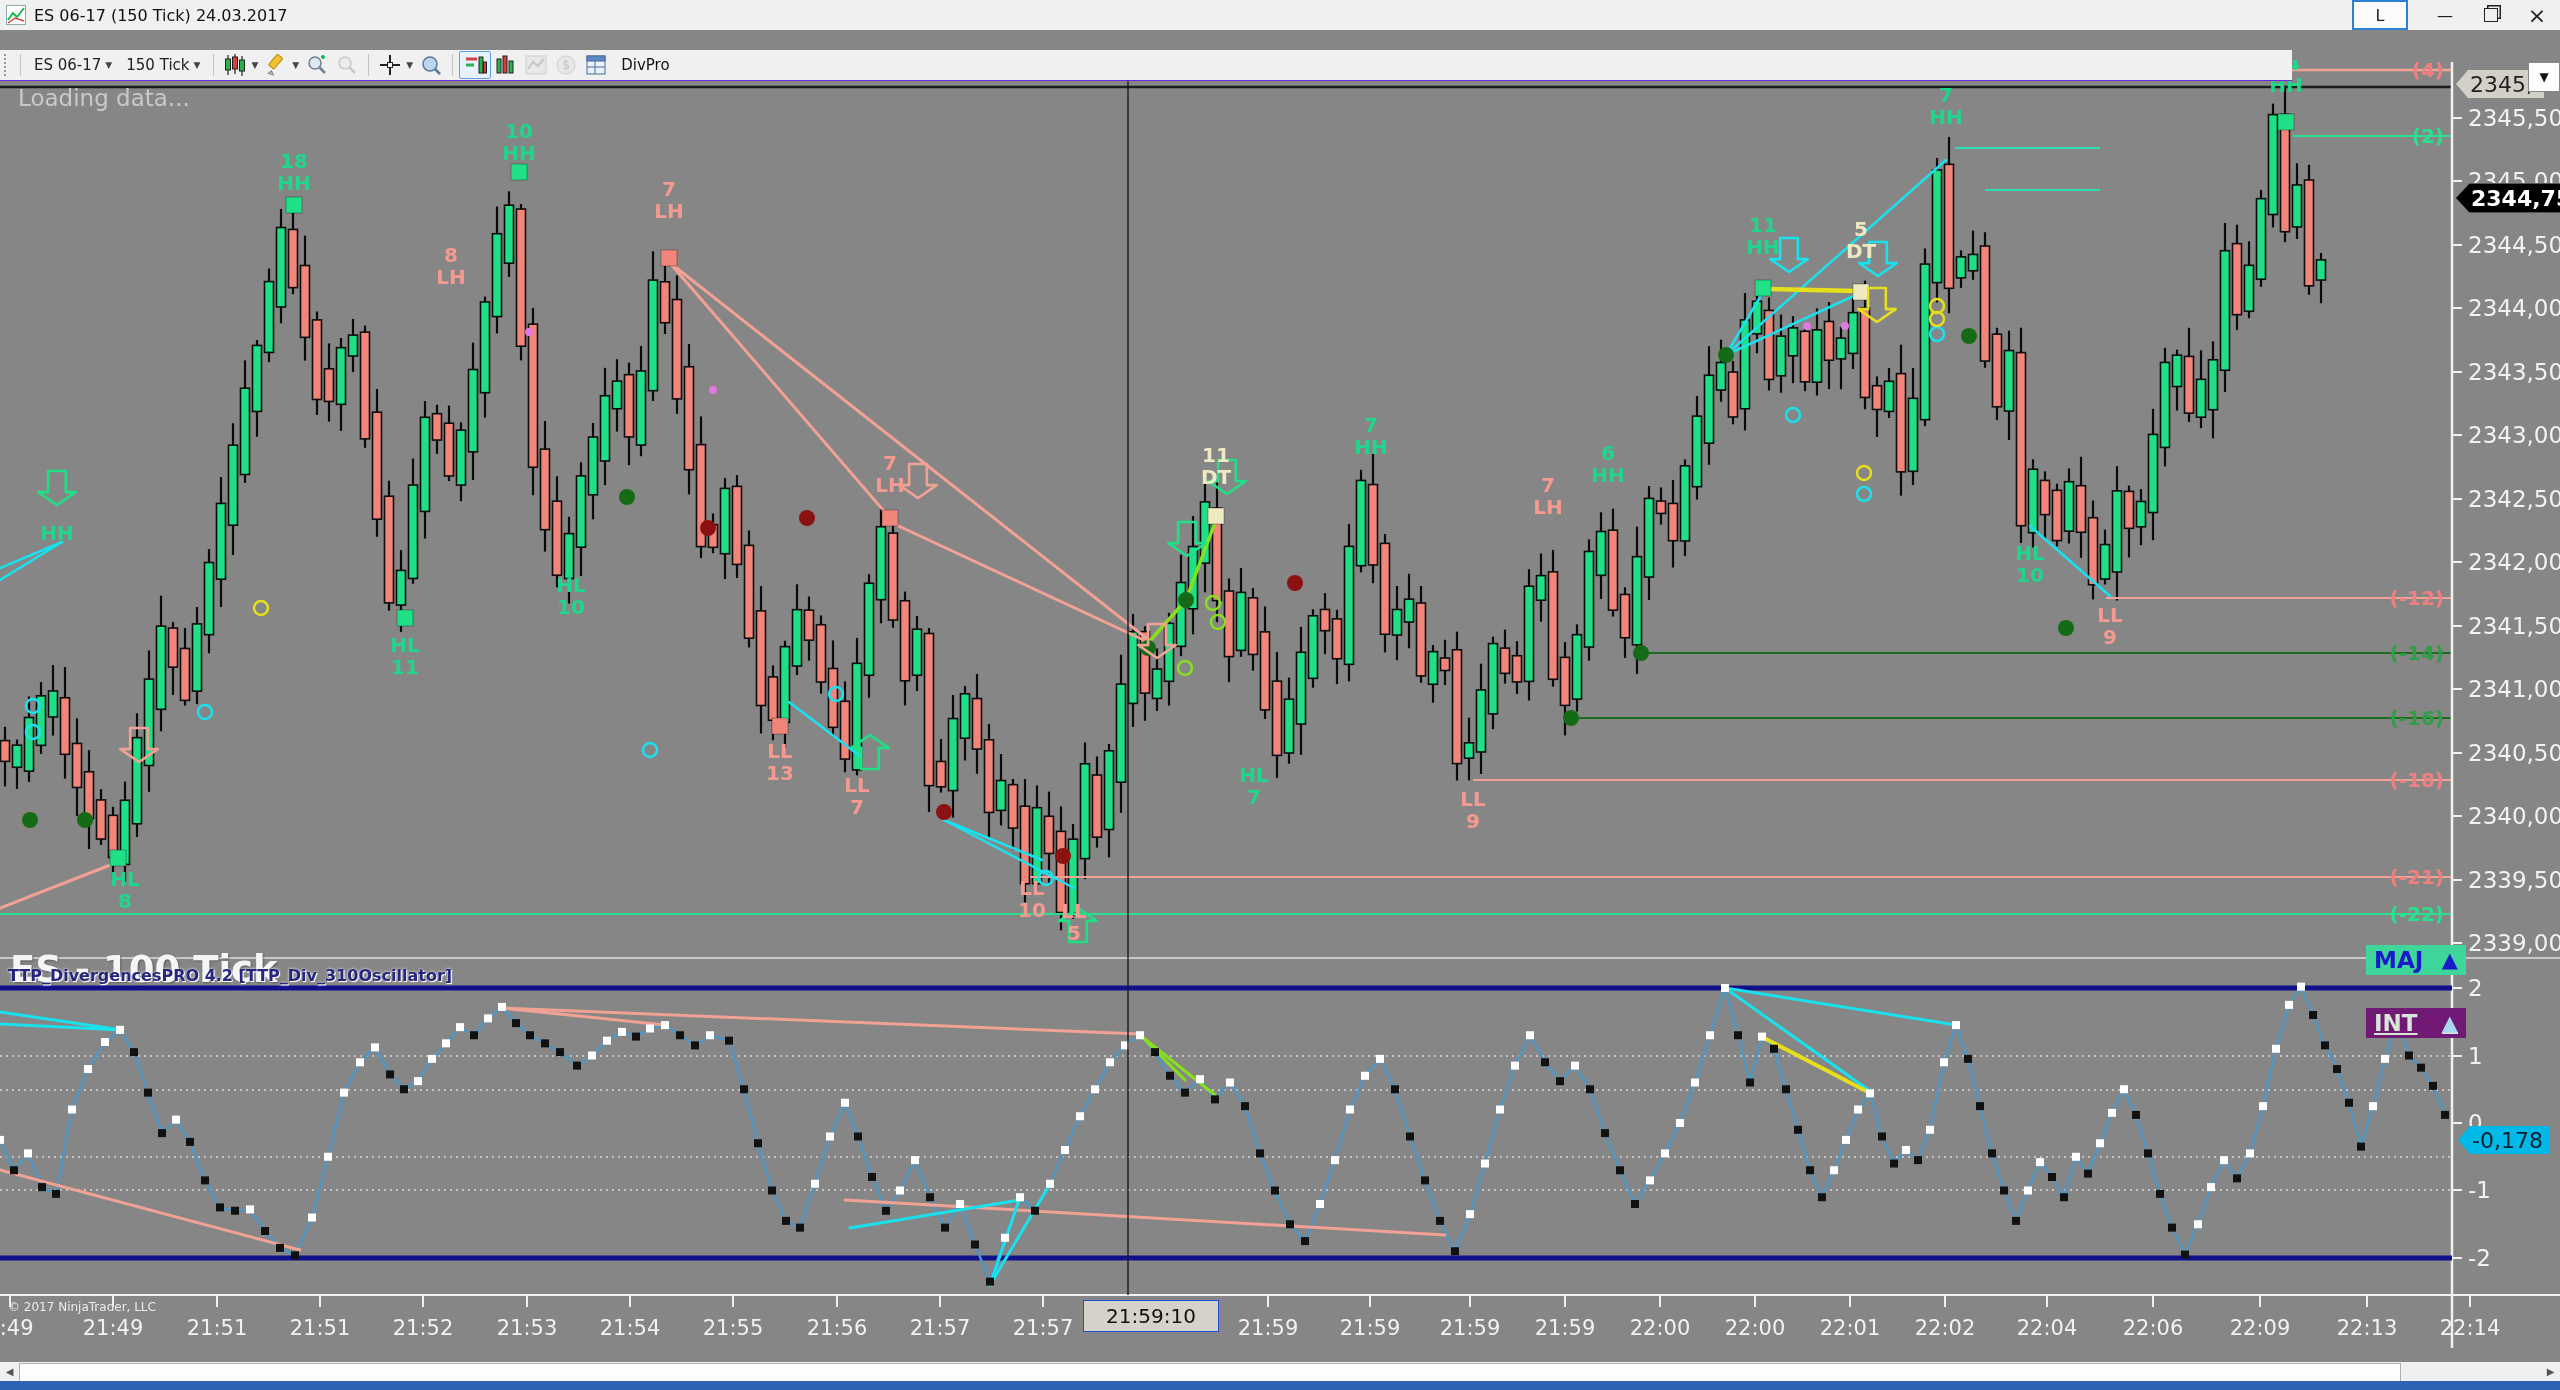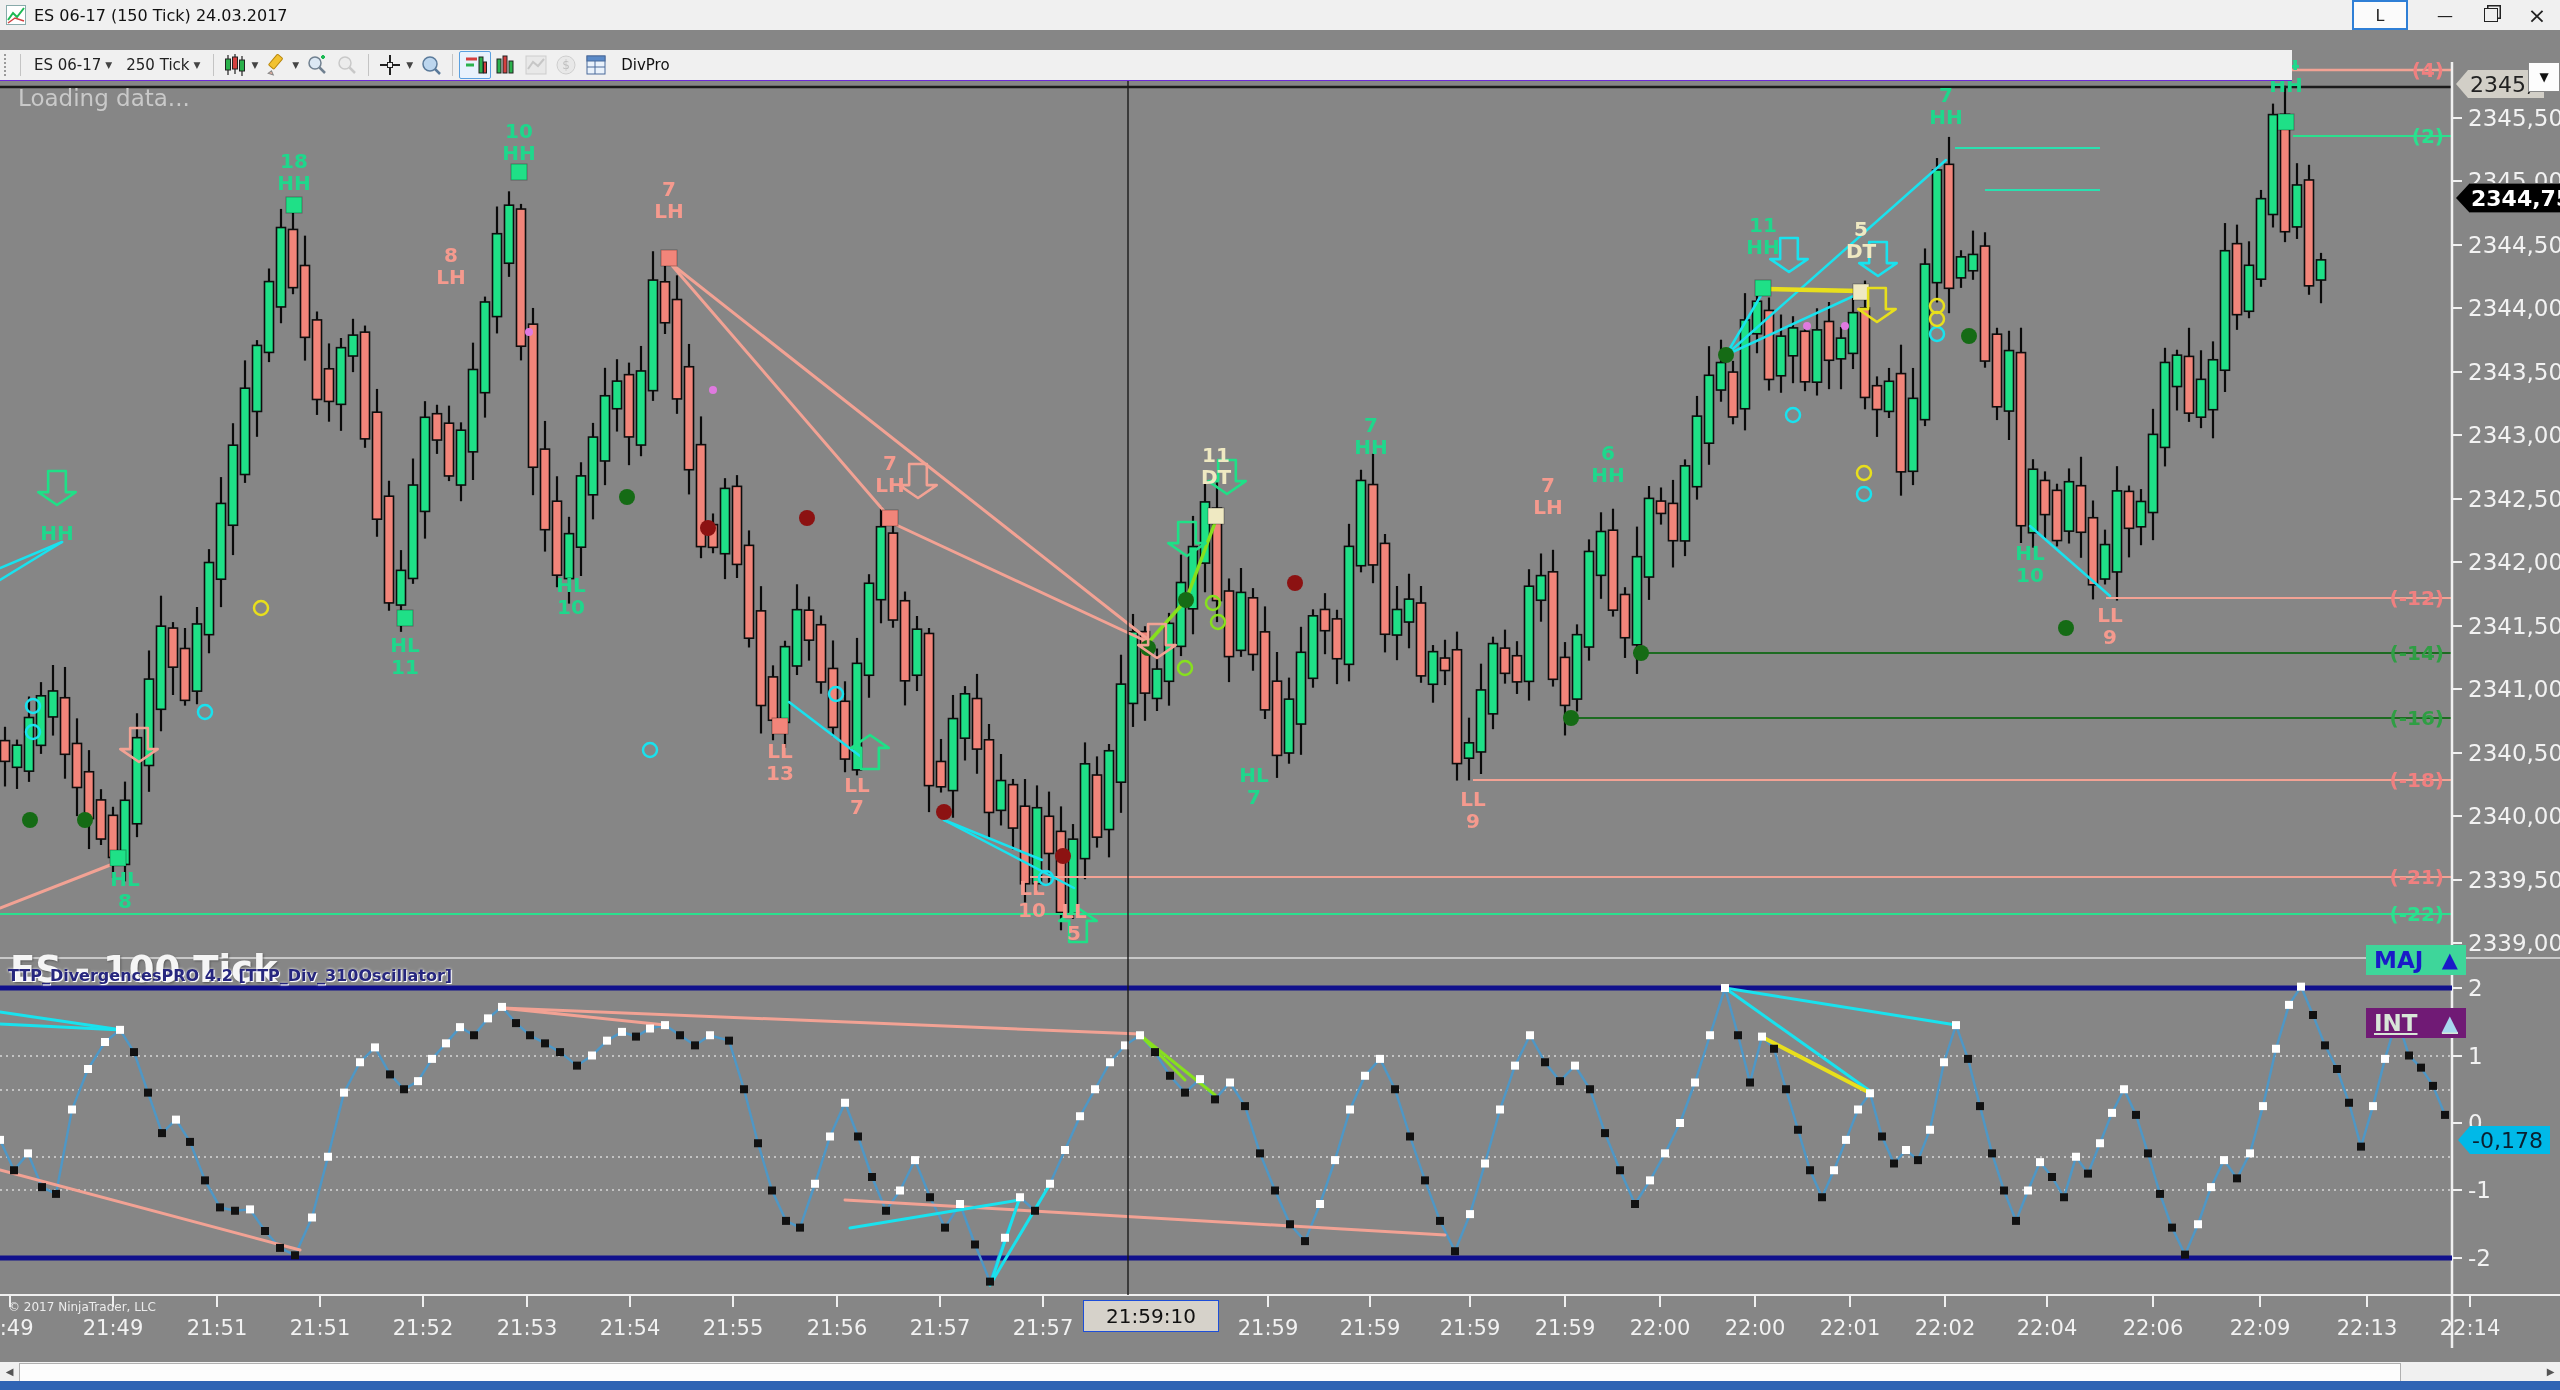--- a/index.html
+++ b/index.html
@@ -79,21 +79,21 @@
   </div>
 
   <div id="toolbar">
     <span class="grip"></span>
     <span class="tsep"></span>
     <div class="tbtn">
       <span>ES 06-17</span>
         <span class="caret">▼</span>
     </div>
     <div class="tbtn">
-      <span>250 Tick</span>
+      <span>150 Tick</span>
         <span class="caret">▼</span>
     </div>
     <span class="tsep"></span>
     <div class="tbtn iconbtn">
       <svg class="icon24" viewBox="0 0 24 24">
         <line x1="5" y1="2" x2="5" y2="22" stroke="#222" stroke-width="1.2"></line>
           <rect x="2.5" y="6" width="5" height="11" fill="#2bb24c" stroke="#222"></rect>
         <line x1="12" y1="1" x2="12" y2="21" stroke="#222" stroke-width="1.2"></line>
           <rect x="9.5" y="4" width="5" height="12" fill="#d43f3f" stroke="#222"></rect>
         <line x1="19" y1="3" x2="19" y2="23" stroke="#222" stroke-width="1.2"></line>

